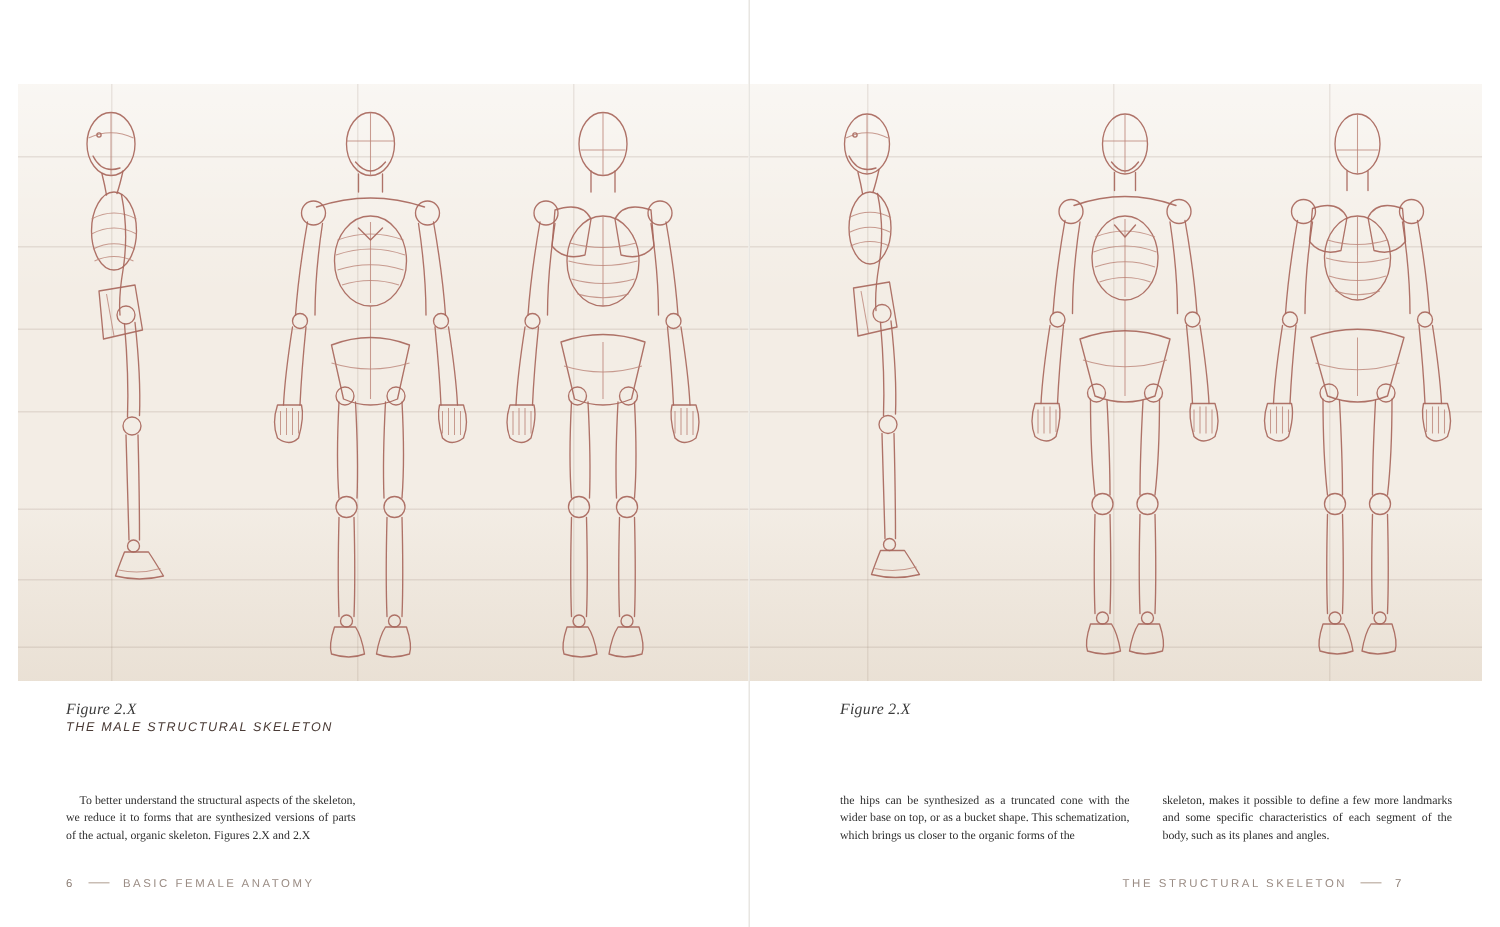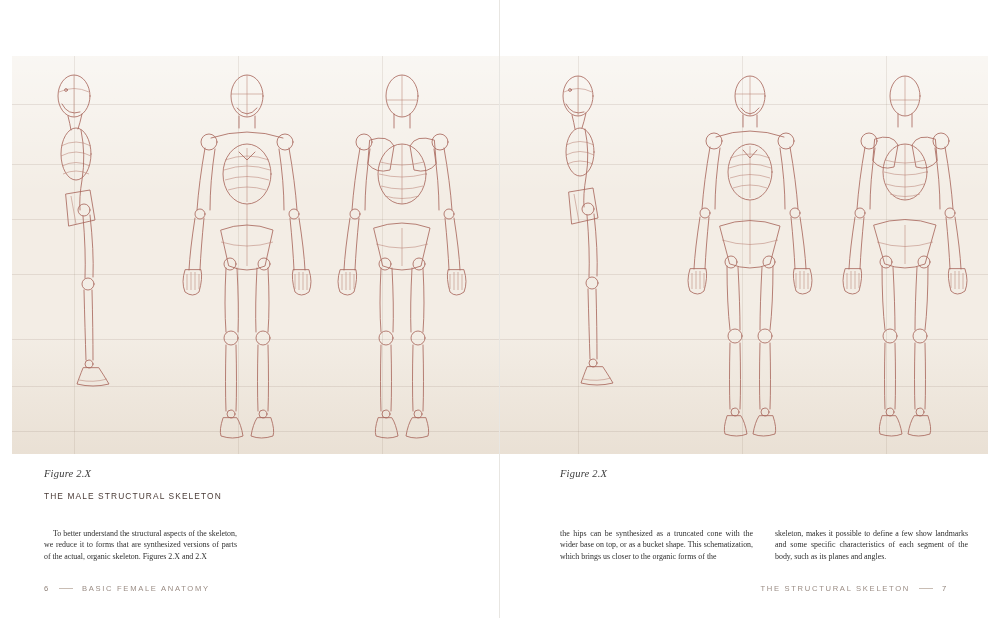--- a/index.html
+++ b/index.html
@@ -96,22 +96,23 @@
     font-family: "Liberation Serif", serif;
     font-size: 10.5px;
     color: #3a3a3a;
     letter-spacing: 0.2px;
   }
   .fig-title {
     font-family: "Liberation Sans", sans-serif;
     font-size: 8.4px;
     letter-spacing: 1.1px;
     color: #4a3b36;
-    margin-top: 12px;
+    margin-top: 0;
     text-transform: uppercase;
+    font-style: italic;
   }
 
   
   .body-cols {
     position: absolute;
     top: 528px;
     display: flex;
     gap: 22px;
     width: 408px;
   }
@@ -143,21 +144,21 @@
     gap: 9px;
   }
   .folio .num { color: #8d7f76; }
   .folio .rule {
     display: inline-block;
     width: 14px;
     height: 1px;
     background: #c9bdb4;
   }
   .page.left .folio  { left: 44px; }
-  .page.right .folio { right: 52px; }
+  .page.right .folio { right: 64px; }
 </style>
 </head>
 <body>
 
 <div class="spread">
 
   <div class="page left">
 
     <div class="plate">
       <div class="plate-paper"></div>
@@ -514,21 +515,21 @@
 
     <div class="caption">
       <div class="fig-num">Figure 2.X</div>
     </div>
 
     <div class="body-cols">
       <div class="col">
         <p>the hips can be synthesized as a truncated cone with the wider base on top, or as a bucket shape. This schematization, which brings us closer to the organic forms of the</p>
       </div>
       <div class="col">
-        <p>skeleton, makes it possible to define a few show landmarks and some specific characteristics of each segment of the body, such as its planes and angles.</p>
+        <p>skeleton, makes it possible to define a few more landmarks and some specific characteristics of each segment of the body, such as its planes and angles.</p>
       </div>
     </div>
 
     <div class="folio">
       <span>THE STRUCTURAL SKELETON</span>
       <span class="rule"></span>
       <span class="num">7</span>
     </div>
   </div>
 

